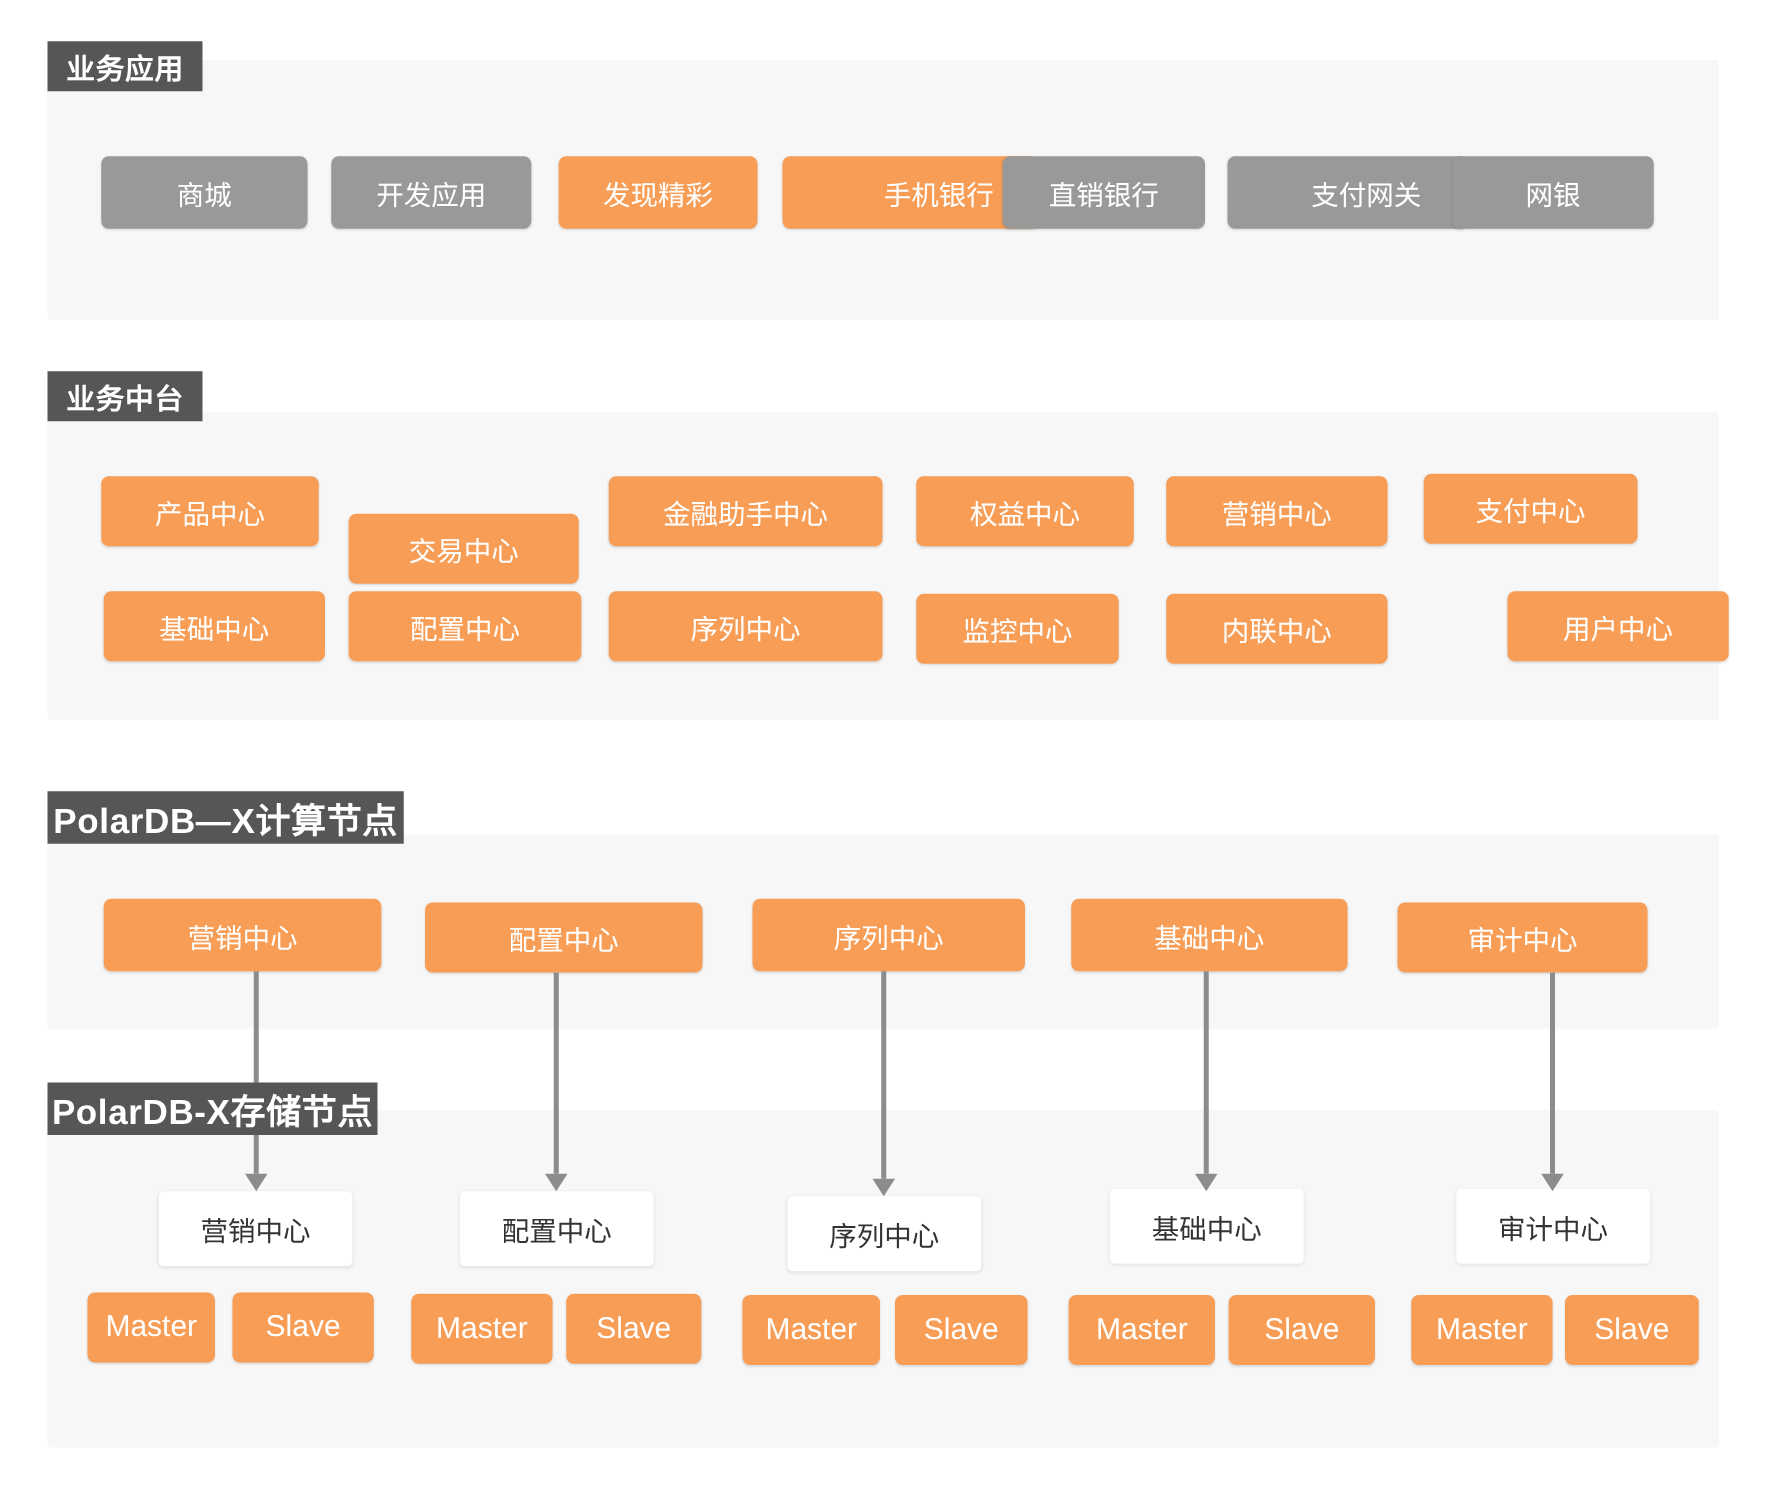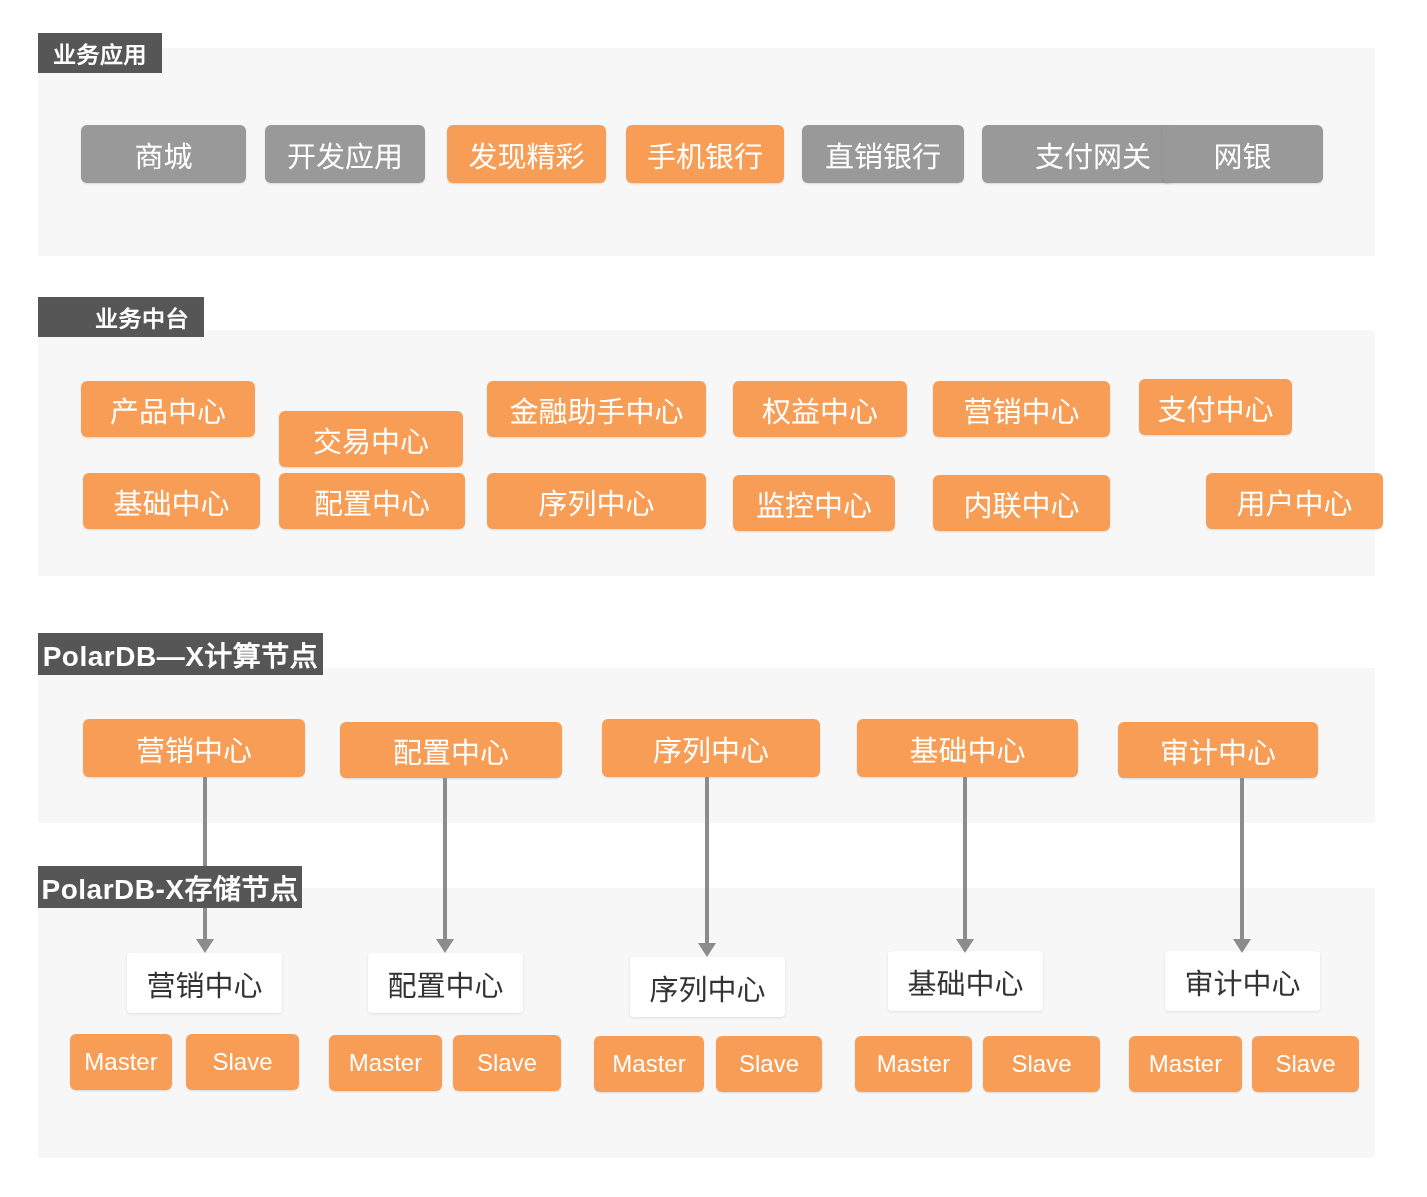--- a/index.html
+++ b/index.html
@@ -45,21 +45,21 @@
   .band-mixed { font-size: 28px; }
 
   
   .node {
     position: absolute;
     display: flex;
     align-items: center;
     justify-content: center;
     border-radius: 6px;
     color: #ffffff;
-    font-size: 29px;
+    font-size: 22px;
     white-space: nowrap;
     box-shadow: 0 1px 2px rgba(0,0,0,0.13);
     z-index: 3;
   }
   .node.orange { background: #f89d55; }
   .node.gray   { background: #999999; }
 
   .node.white {
     background: #ffffff;
     color: #333333;
@@ -111,55 +111,55 @@
 
   <div class="node gray" style="left:81px; top:125px; width:165px; height:58px;">
     <span>商城</span>
   </div>
   <div class="node gray" style="left:265px; top:125px; width:160px; height:58px;">
     <span>开发应用</span>
   </div>
   <div class="node orange" style="left:447px; top:125px; width:159px; height:58px;">
     <span>发现精彩</span>
   </div>
-  <div class="node orange" style="left:626px; top:125px; width:158px; height:58px;">
+  <div class="node orange" style="left:626px; top:125px; width:158px; height:58px;padding-left:46px;">
     <span>手机银行</span>
   </div>
   <div class="node gray" style="left:802px; top:125px; width:162px; height:58px;">
     <span>直销银行</span>
   </div>
   <div class="node gray" style="left:982px; top:125px; width:162px; height:58px;padding-left:30px;">
     <span>支付网关</span>
   </div>
   <div class="node gray" style="left:1162px; top:125px; width:161px; height:58px;">
     <span>网银</span>
   </div>
 
   <div class="panel" style="left:38px; top:330px; width:1337px; height:246px;"></div>
 
-  <div class="band band-cn" style="left:38px; top:297px; width:124px; height:40px;padding-left:42px;">
+  <div class="band band-cn" style="left:38px; top:297px; width:124px; height:40px;">
     <span>业务中台</span>
   </div>
 
   <div class="node orange" style="left:81px; top:381px; width:174px; height:56px;">
     <span>产品中心</span>
   </div>
   <div class="node orange" style="left:279px; top:381px; width:184px; height:56px;margin-top:30px;">
     <span>交易中心</span>
   </div>
   <div class="node orange" style="left:487px; top:381px; width:219px; height:56px;">
     <span>金融助手中心</span>
   </div>
   <div class="node orange" style="left:733px; top:381px; width:174px; height:56px;">
     <span>权益中心</span>
   </div>
   <div class="node orange" style="left:933px; top:381px; width:177px; height:56px;">
     <span>营销中心</span>
   </div>
-  <div class="node orange" style="left:1139px; top:379px; width:153px; height:56px;">
+  <div class="node orange" style="left:1139px; top:379px; width:171px; height:56px;">
     <span>支付中心</span>
   </div>
 
   <div class="node orange" style="left:83px; top:473px; width:177px; height:56px;">
     <span>基础中心</span>
   </div>
   <div class="node orange" style="left:279px; top:473px; width:186px; height:56px;">
     <span>配置中心</span>
   </div>
   <div class="node orange" style="left:487px; top:473px; width:219px; height:56px;">

